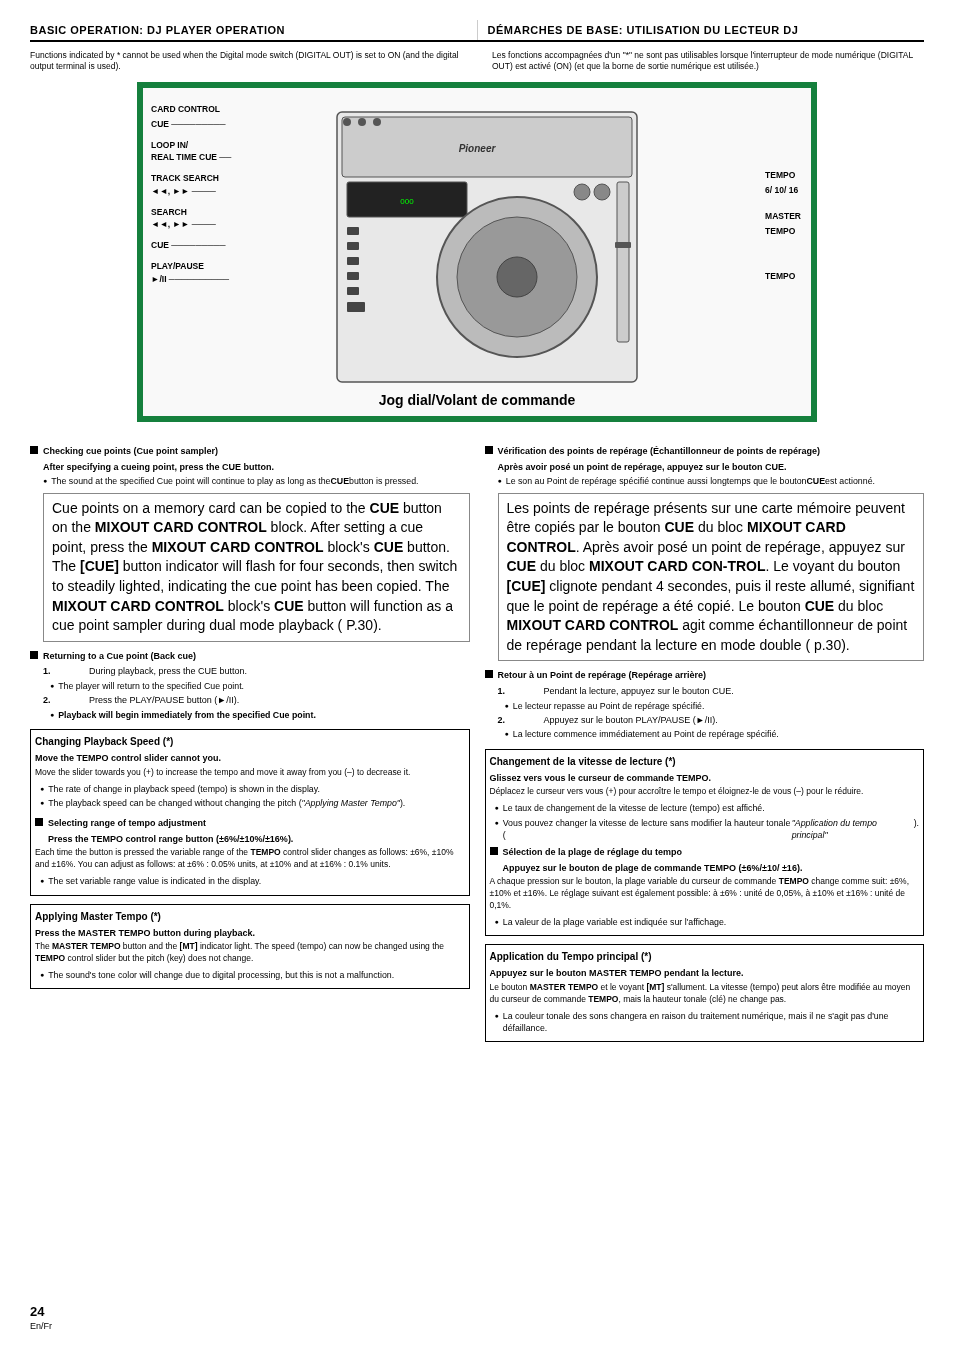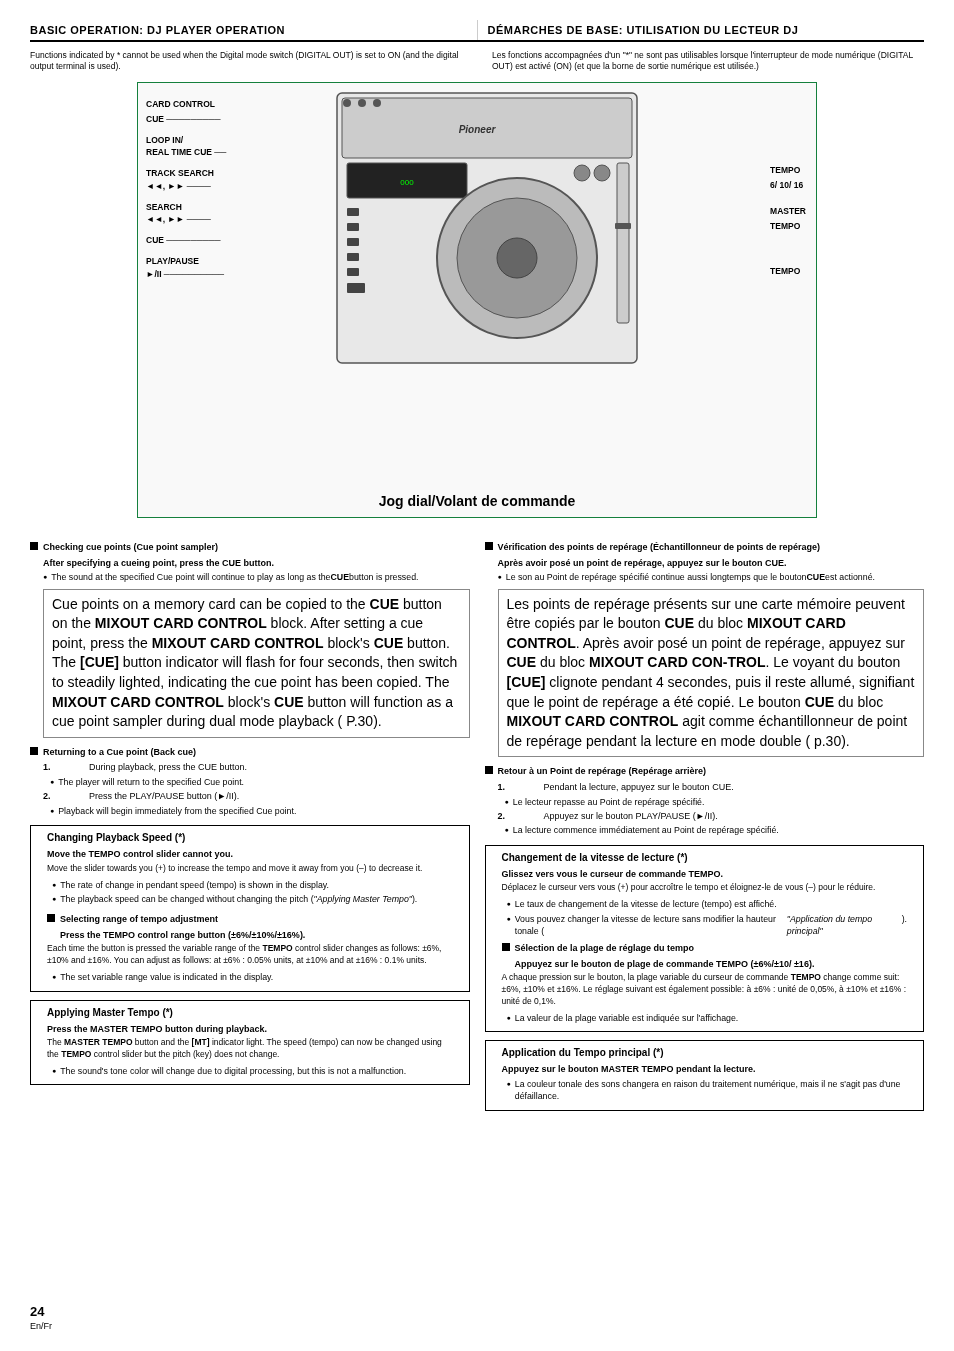--- a/index.html
+++ b/index.html
@@ -52,28 +52,28 @@
     }
     .intro-left {
       padding-right: 15px;
     }
     .intro-right {
       padding-left: 15px;
     }
 
     
     .diagram-area {
-      border: 1px solid #15803d;
+      border: 6px solid #15803d;
       margin: 0 auto 15px auto;
       width: 680px;
-      height: 436px;
+      height: 340px;
       position: relative;
       background: #f9f9f9;
       display: flex;
-      align-items: flex-start;
+      align-items: center;
       justify-content: center;
     }
 
     
     .main-content {
       display: flex;
       gap: 15px;
     }
     .col-left, .col-right {
       flex: 1;
@@ -136,21 +136,21 @@
       margin-bottom: 2px;
     }
     .numbered-item span {
       font-weight: normal;
       padding-left: 36px;
     }
 
     
     .box-section {
       border: 1px solid #000;
-      padding: 5px 16px;
+      padding: 5px 4px;
       margin: 8px 0 5px 0;
     }
     .box-title {
       font-size: 10px;
       font-weight: bold;
       margin-bottom: 3px;
     }
 
     
     .info-box {
@@ -263,32 +263,32 @@
 
       <div class="section-heading">
         <span class="bullet-square"></span>
         <span><span class="bold">Returning to a Cue point (Back cue)</span></span>
       </div>
       <div class="numbered-item">1. <span class="bold">During playback, press the CUE button.</span></div>
       <div class="bullet-circle" style="margin-left:20px;">
         The player will return to the specified Cue point.
       </div>
       <div class="numbered-item">2. <span class="bold">Press the PLAY/PAUSE button (►/II).</span></div>
-      <div class="bullet-circle" style="margin-left:20px;">
+      <div class="bullet-circle" style="margin-left:20px;font-weight:bold;">
         Playback will begin immediately from the specified Cue point.
       </div>
 
       <div class="box-section">
         <div class="box-title">Changing Playback Speed (*)</div>
         <div class="sub-heading" style="margin-left:0;">Move the TEMPO control slider cannot you.</div>
         <div class="text-block" style="margin-left:0;">
           Move the slider towards you (+) to increase the tempo and move it away from you (–) to decrease it.
         </div>
         <div class="bullet-circle" style="margin-left:5px;">
-          The rate of change in pendant speed (tempo) is shown in the display.
+          The rate of change in playback speed (tempo) is shown in the display.
         </div>
         <div class="bullet-circle" style="margin-left:5px;">
           The playback speed can be changed without changing the pitch (    <span class="italic">"Applying Master Tempo"</span>).
         </div>
 
         <div class="section-heading" style="">
           <span class="bullet-square"></span>
           <span><span class="bold">Selecting range of tempo adjustment</span></span>
         </div>
         <div class="sub-heading">
@@ -367,20 +367,23 @@
           A chaque pression sur le bouton, la plage variable du curseur de commande <span class="bold">TEMPO</span> change comme suit: ±6%, ±10% et ±16%. Le réglage suivant est également possible: à ±6% : unité de 0,05%, à ±10% et ±16% : unité de 0,1%.
         </div>
         <div class="bullet-circle" style="margin-left:5px;">
           La valeur de la plage variable est indiquée sur l'affichage.
         </div>
       </div>
 
       <div class="box-section">
         <div class="box-title">Application du Tempo principal (*)</div>
         <div class="sub-heading" style="margin-left:0;">Appuyez sur le bouton  MASTER TEMPO pendant la lecture.</div>
+        <div class="text-block" style="margin-left:0;">
+          Le bouton <span class="bold">MASTER TEMPO</span> et le voyant <span class="bold">[MT]</span> s'allument. La vitesse (tempo) peut alors être modifiée au moyen du curseur de commande <span class="bold">TEMPO</span>, mais la hauteur tonale (clé) ne change pas.
+        </div>
         <div class="bullet-circle" style="margin-left:5px;">
           La couleur tonale des sons changera en raison du traitement numérique, mais il ne s'agit pas d'une défaillance.
         </div>
       </div>
 
     </div>
 
   </div>
 
   <div style="position:absolute;bottom:20px;left:30px;">

